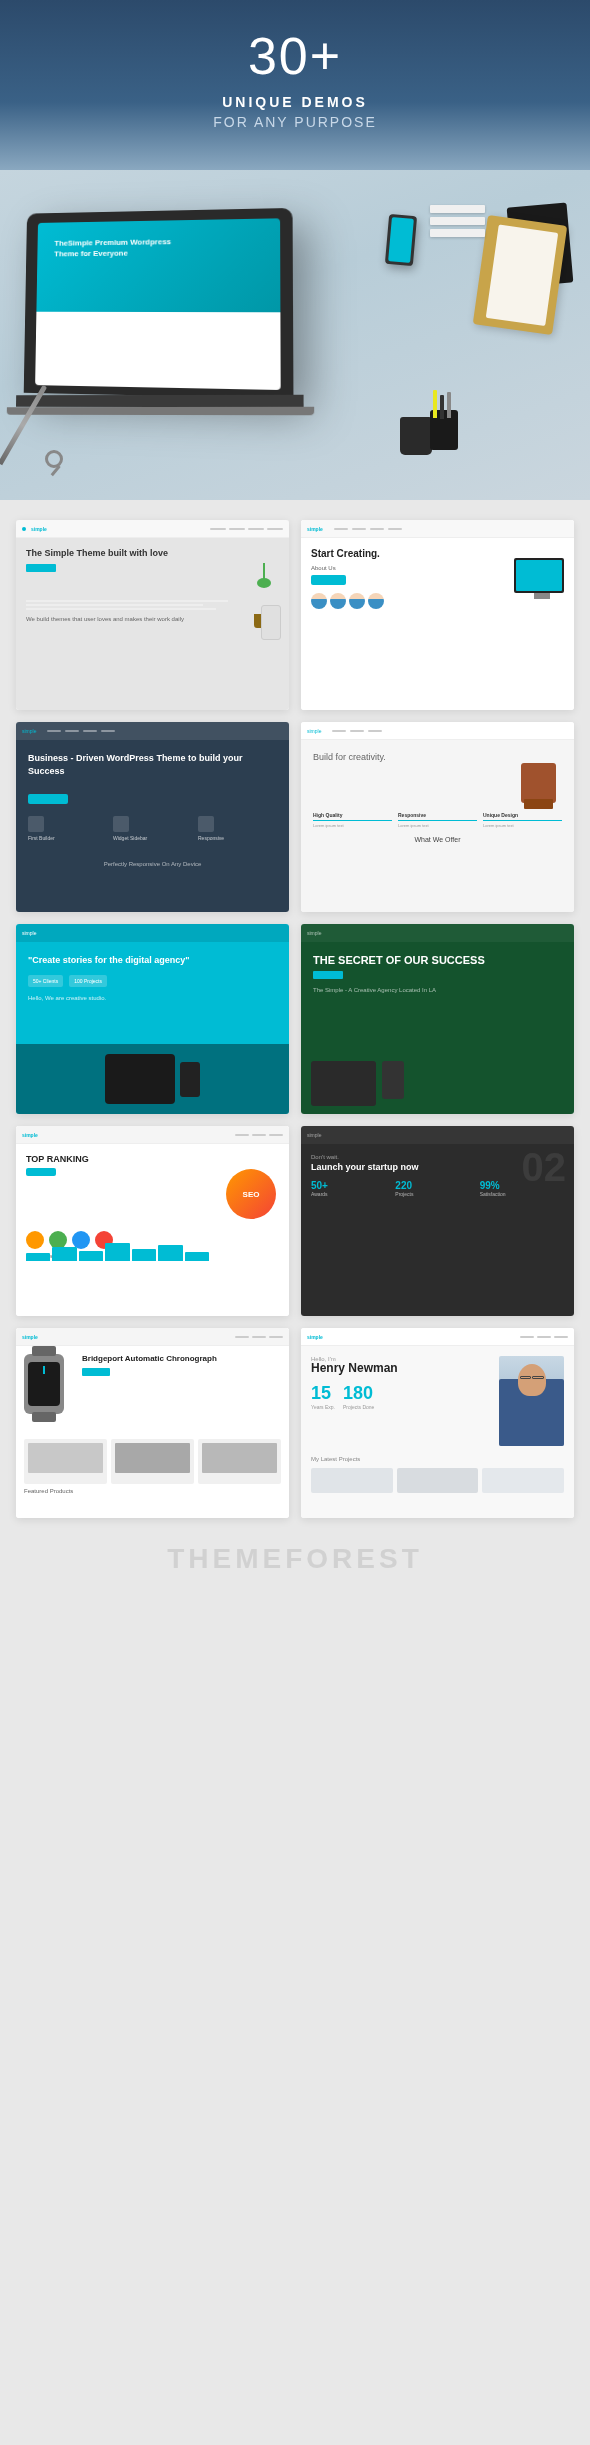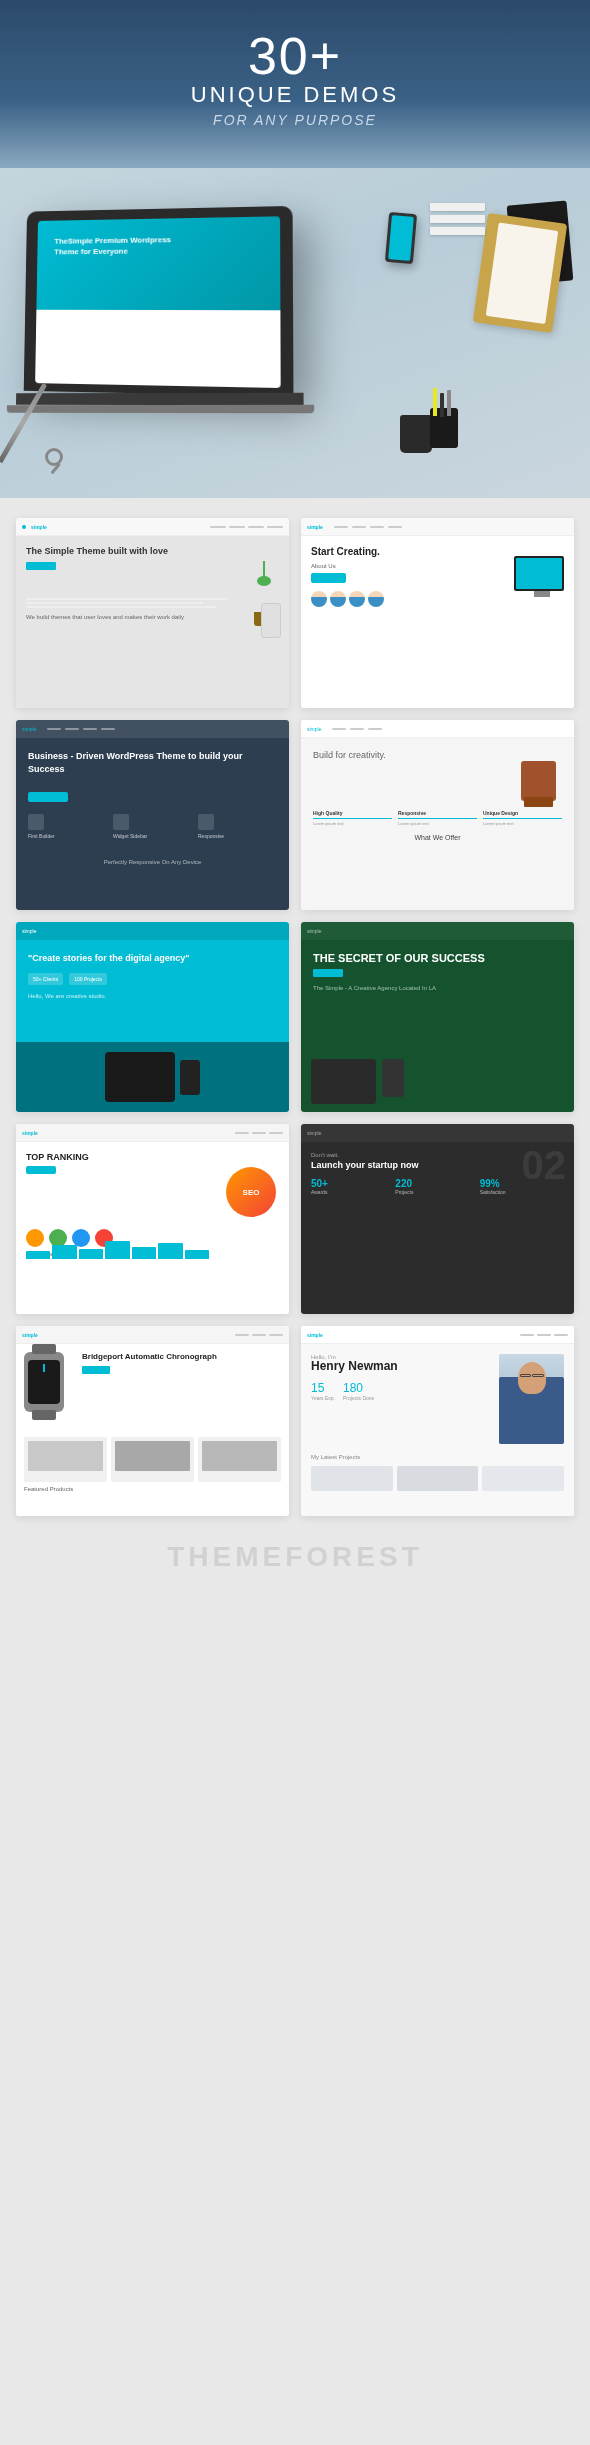--- a/index.html
+++ b/index.html
@@ -26,35 +26,34 @@
 
     .header-number {
       font-size: 52px;
       color: #ffffff;
       font-weight: 300;
       line-height: 1;
       letter-spacing: 2px;
     }
 
     .header-title {
-      font-size: 22px;
+      font-size: 14px;
       color: #ffffff;
-      font-weight: 400;
+      font-weight: 700;
       letter-spacing: 3px;
       text-transform: uppercase;
-      margin-top: 0;
+      margin-top: 12px;
     }
 
     .header-subtitle {
       font-size: 14px;
       color: #c8d8e8;
       letter-spacing: 2px;
       text-transform: uppercase;
       margin-top: 4px;
-      font-style: italic;
     }
 
     
     .demos-section {
       padding: 20px 16px;
       background: #e8e8e8;
     }
 
     .demos-grid {
       display: grid;
@@ -663,22 +662,22 @@
       line-height: 1.1;
     }
     .demo10-stats {
       display: flex;
       gap: 8px;
       margin-top: 8px;
     }
     .demo10-stat {
     }
     .demo10-stat-num {
-      font-size: 12px;
-      font-weight: 400;
+      font-size: 18px;
+      font-weight: 700;
       color: #00bcd4;
     }
     .demo10-stat-label {
       font-size: 5px;
       color: #999;
     }
     .demo10-photo {
       width: 65px;
       height: 90px;
       background: linear-gradient(180deg, #c8d8e4 0%, #8aa8c4 100%);

